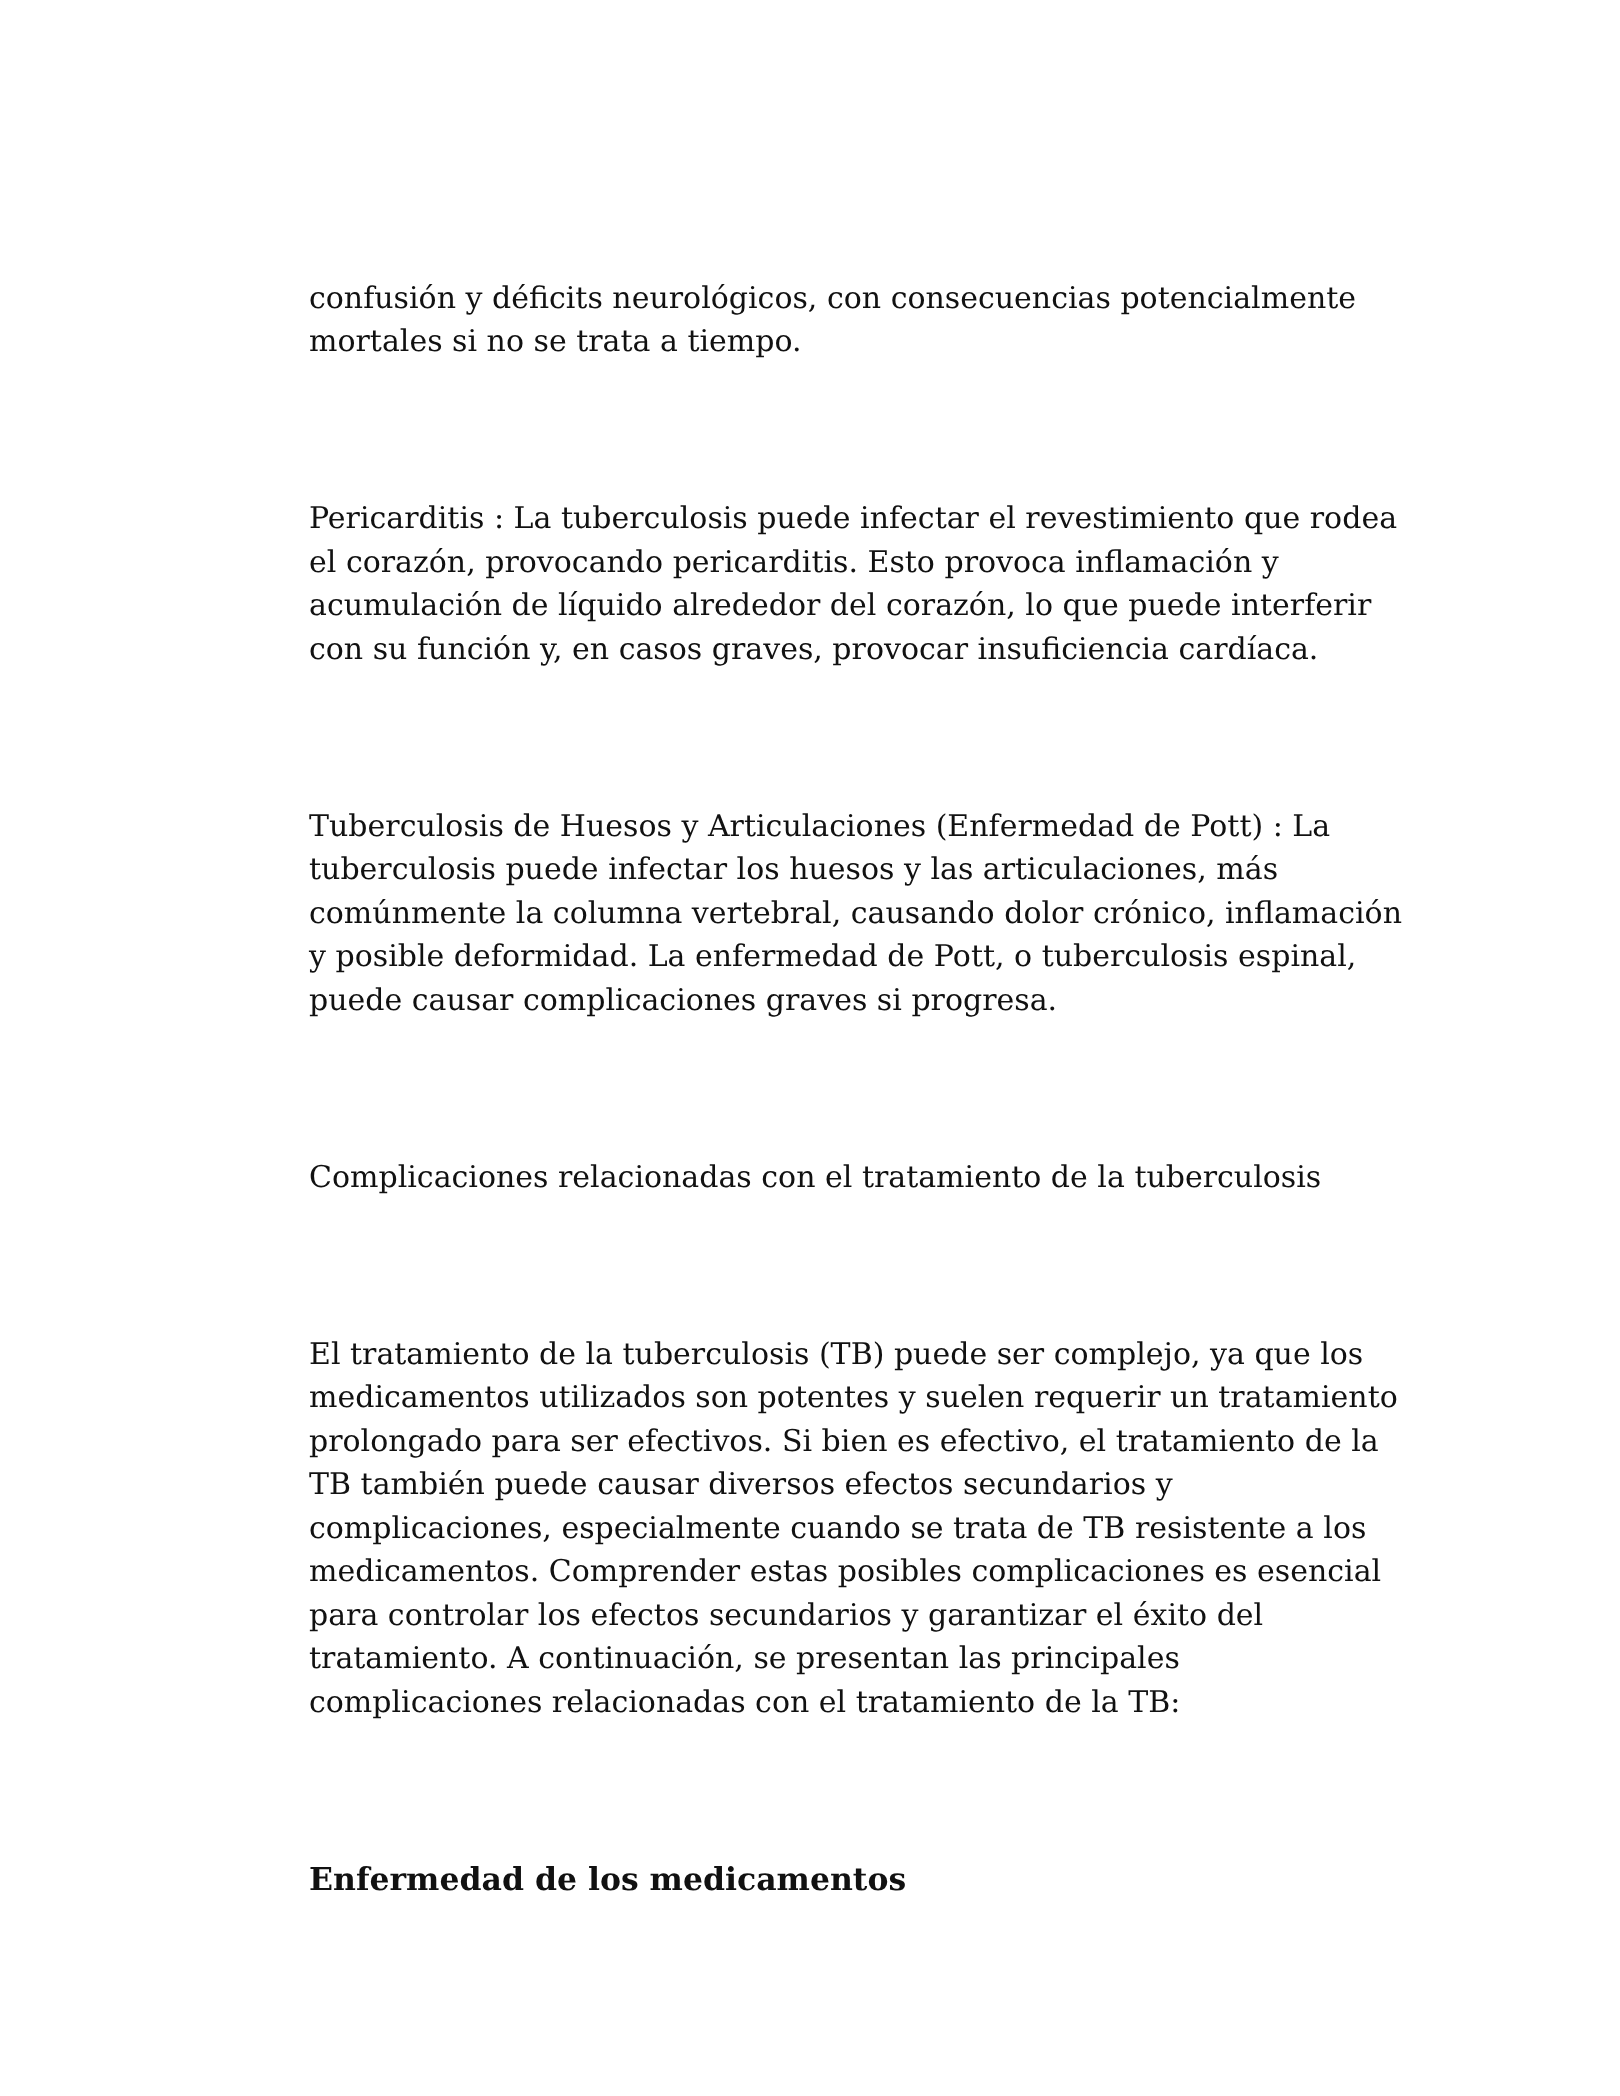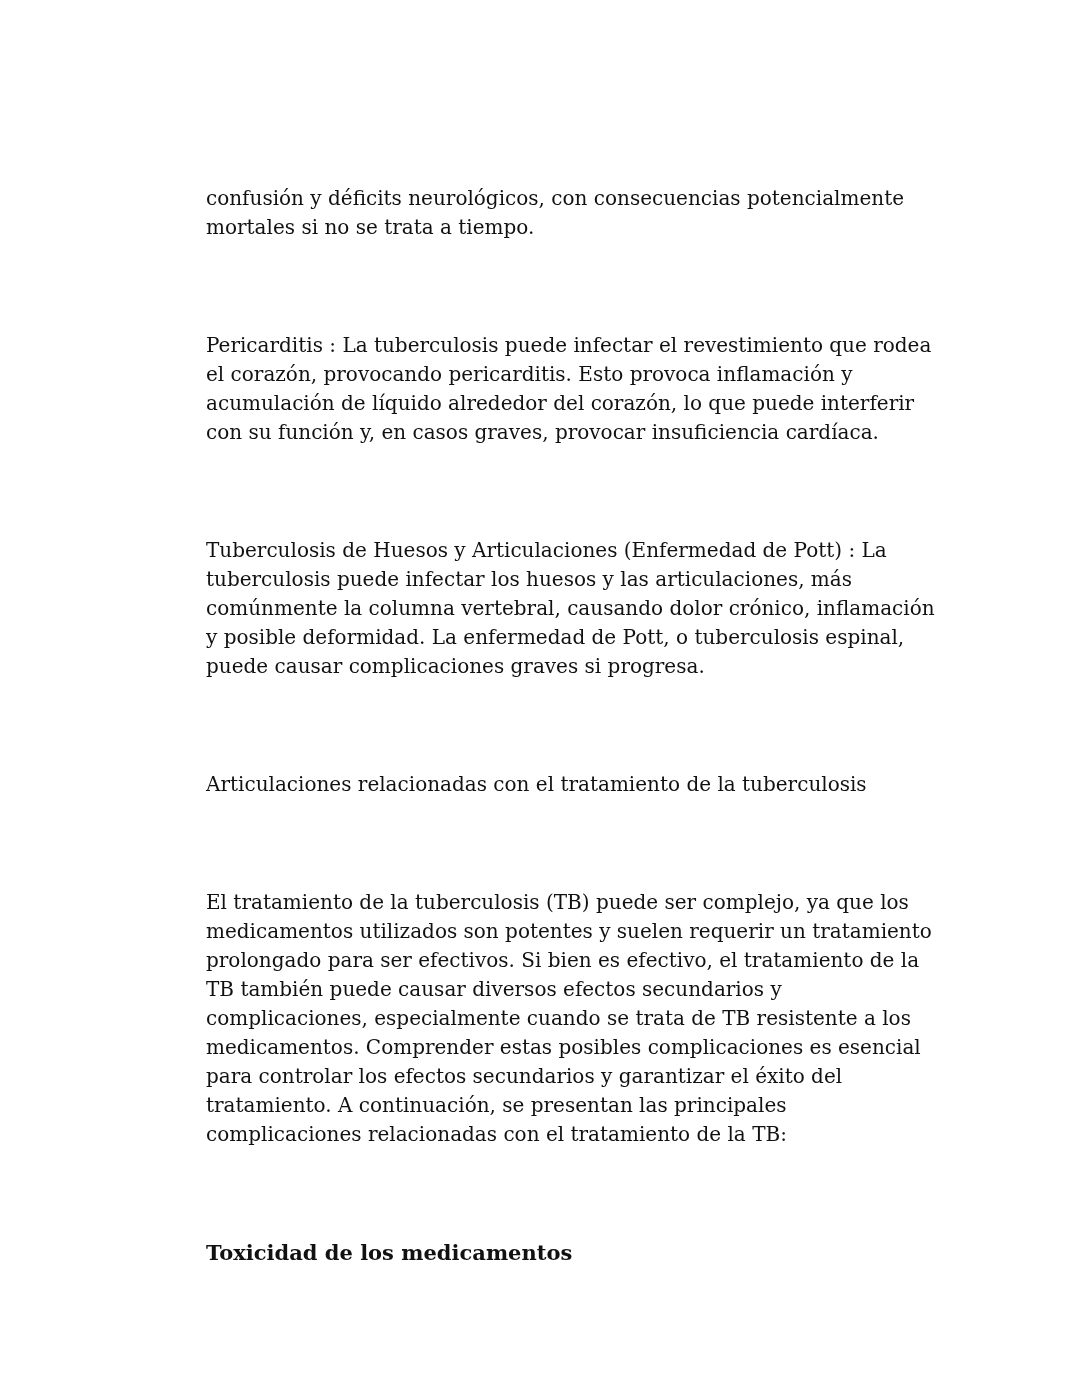--- a/index.html
+++ b/index.html
@@ -37,17 +37,17 @@
   }
 </style>
 </head>
 <body>
 
 <div class="page">
   <div class="content">
     <p class="para">confusión y déficits neurológicos, con consecuencias potencialmente mortales si no se trata a tiempo.</p>
     <p class="para">Pericarditis : La tuberculosis puede infectar el revestimiento que rodea el corazón, provocando pericarditis. Esto provoca inflamación y acumulación de líquido alrededor del corazón, lo que puede interferir con su función y, en casos graves, provocar insuficiencia cardíaca.</p>
     <p class="para">Tuberculosis de Huesos y Articulaciones (Enfermedad de Pott) : La tuberculosis puede infectar los huesos y las articulaciones, más comúnmente la columna vertebral, causando dolor crónico, inflamación y posible deformidad. La enfermedad de Pott, o tuberculosis espinal, puede causar complicaciones graves si progresa.</p>
-    <p class="para">Articulaciones relacionadas con el tratamiento de la tuberculosis</p>
+    <p class="para">Complicaciones relacionadas con el tratamiento de la tuberculosis</p>
     <p class="para">El tratamiento de la tuberculosis (TB) puede ser complejo, ya que los medicamentos utilizados son potentes y suelen requerir un tratamiento prolongado para ser efectivos. Si bien es efectivo, el tratamiento de la TB también puede causar diversos efectos secundarios y complicaciones, especialmente cuando se trata de TB resistente a los medicamentos. Comprender estas posibles complicaciones es esencial para controlar los efectos secundarios y garantizar el éxito del tratamiento. A continuación, se presentan las principales complicaciones relacionadas con el tratamiento de la TB:</p>
-    <h2 class="section-heading">Toxicidad de los medicamentos</h2>
+    <h2 class="section-heading">Enfermedad de los medicamentos</h2>
   </div>
 </div>
 
 </body></html>

